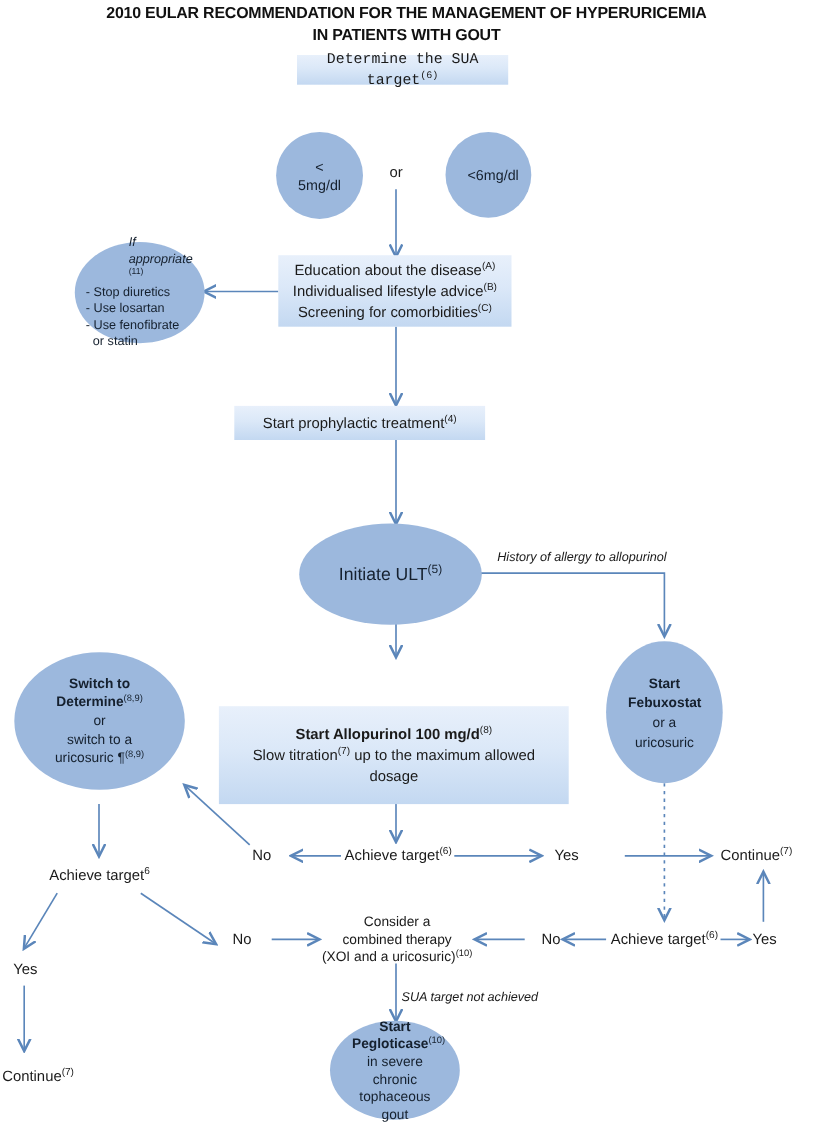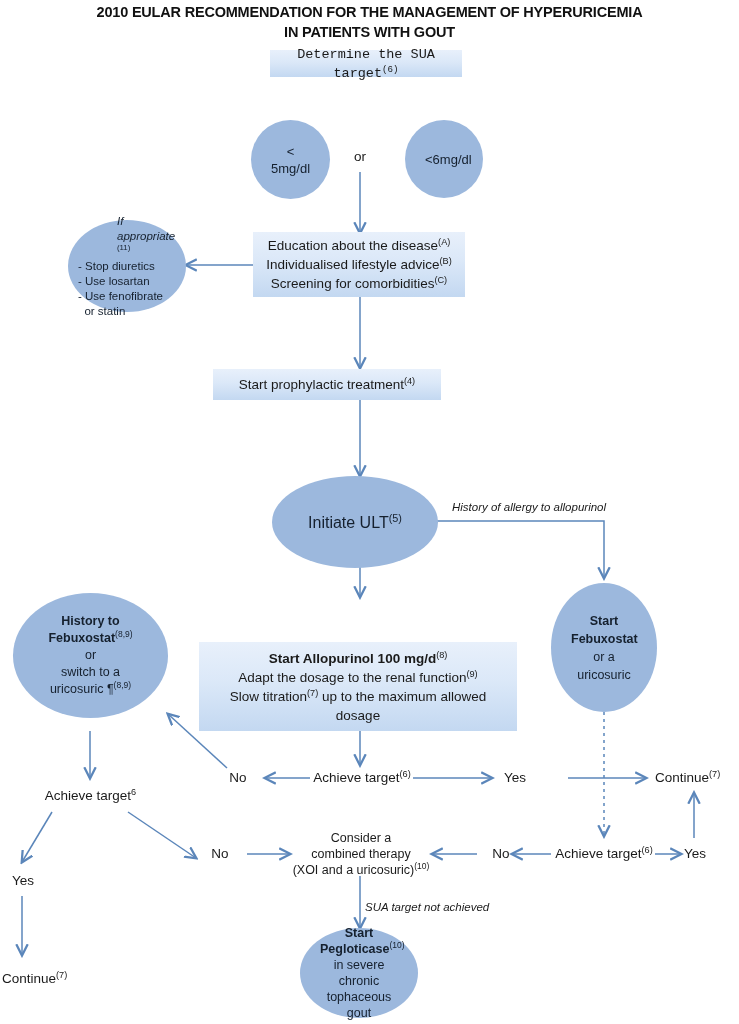--- a/index.html
+++ b/index.html
@@ -153,29 +153,28 @@
     <div class="ell-inner">
       <span>Initiate ULT</span><sup>(5)</sup>
     </div>
   </div>
 
   <div class="tnode ital" style="left:452px;top:500px;width:200px;text-align:left;">History of allergy to allopurinol</div>
 
   <div class="box" style="left:199px;top:598px;width:318px;height:89px;margin-top:44px;">
     <div class="box-inner" style="line-height:19px;">
       <div class="bold"><span>Start Allopurinol 100 mg/d</span><sup style="font-weight:normal;">(8)</sup></div>
-      <div><span>Adapt the dosage to the renal function</span><sup>(9)</sup></div>
       <div><span>Slow titration</span><sup>(7)</sup><span> up to the maximum allowed</span></div>
       <div>dosage</div>
     </div>
   </div>
 
   <div class="ell" style="left:13px;top:593px;width:155px;height:125px;font-size:12.5px;line-height:17px;">
     <div class="ell-inner">
-      <div><span class="bold">History to Febuxostat</span><sup>(8,9)</sup></div>
+      <div><span class="bold">Switch to Determine</span><sup>(8,9)</sup></div>
       <div>or</div>
       <div><span>switch to a uricosuric ¶</span><sup>(8,9)</sup></div>
     </div>
   </div>
 
   <div class="ell" style="left:551px;top:583px;width:106px;height:129px;font-size:12.5px;line-height:18px;">
     <div class="ell-inner">
       <div class="bold">Start Febuxostat</div>
       <div>or a uricosuric</div>
     </div>

